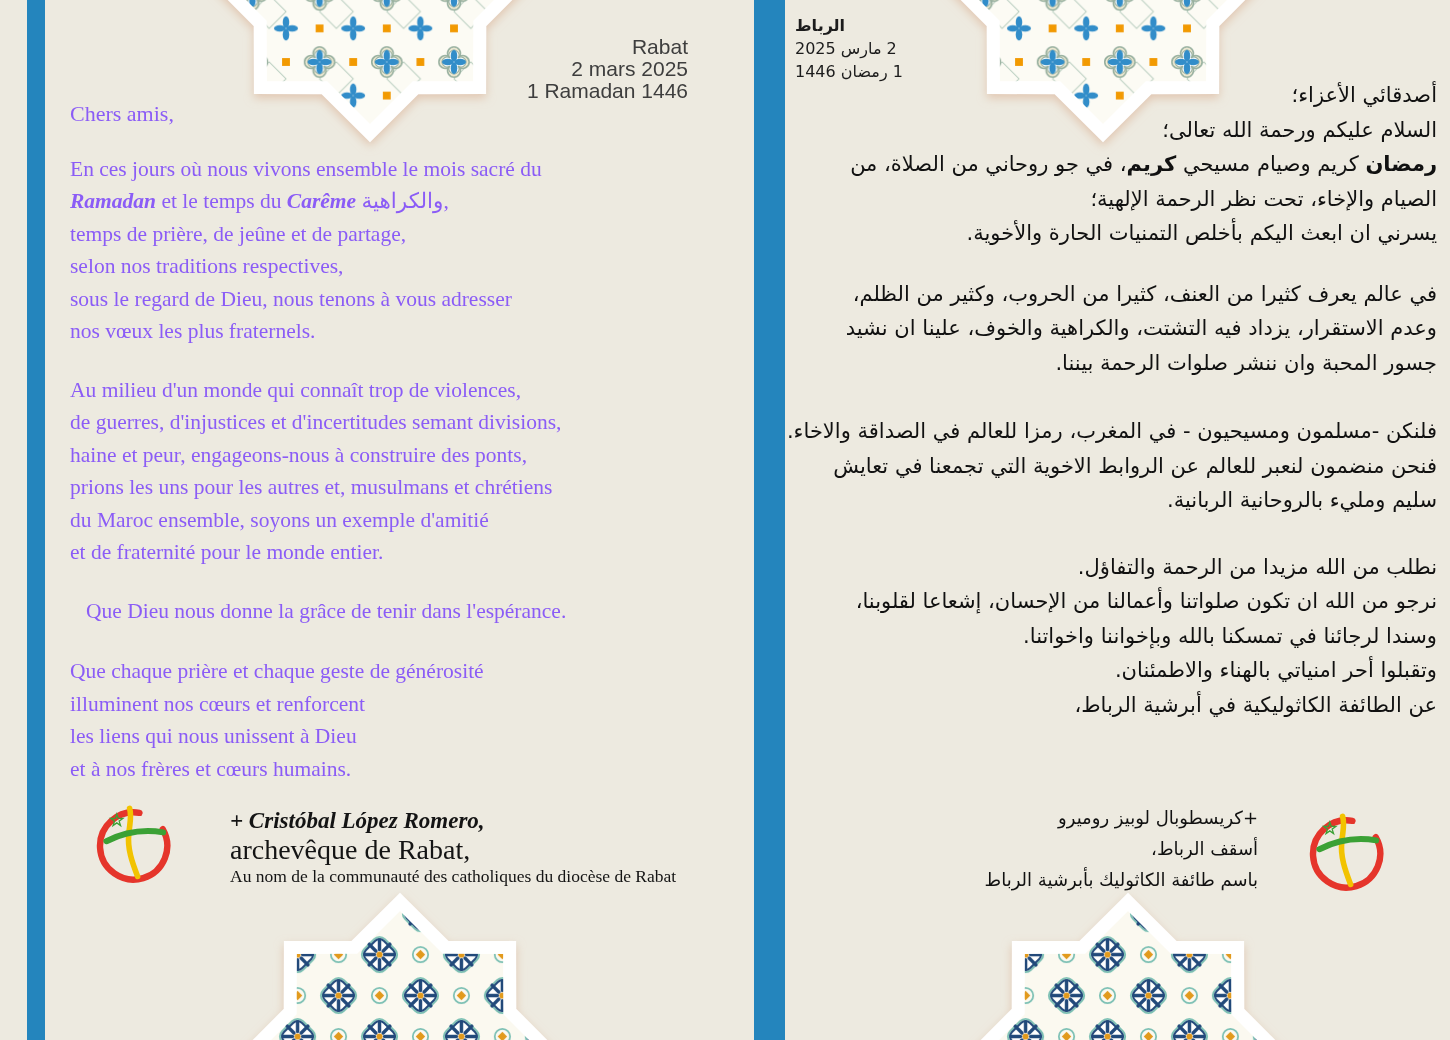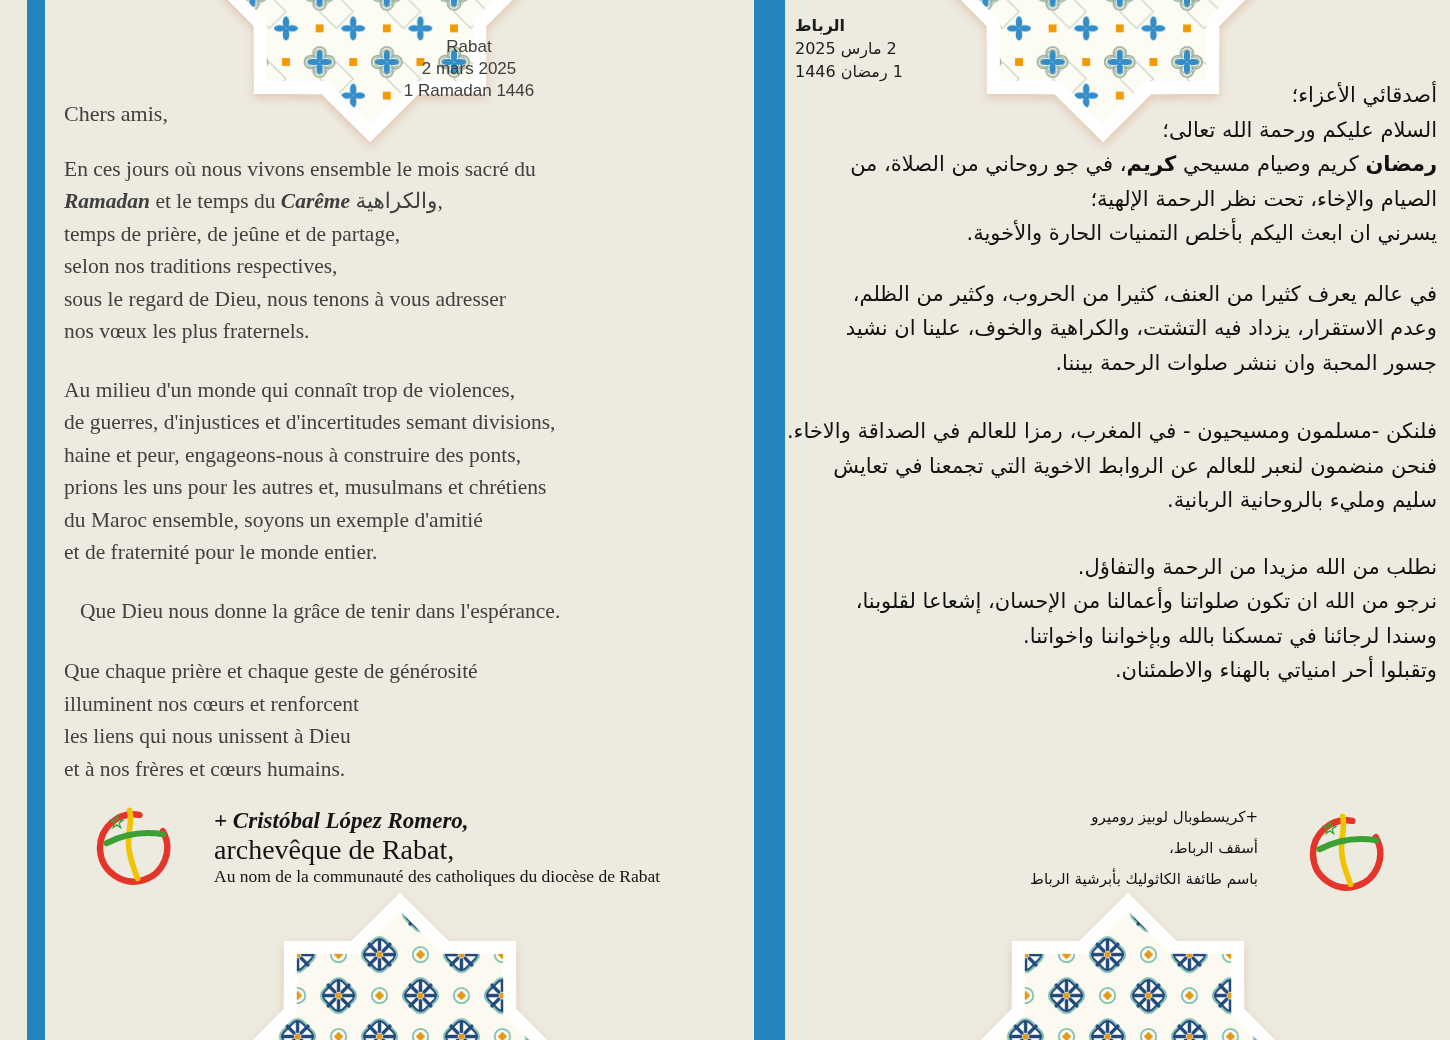--- a/index.html
+++ b/index.html
@@ -10,35 +10,35 @@
   }
   .stripe { position:absolute; top:0; bottom:0; background:#2485BD; z-index:1; }
   #stripe-left { left:27px; width:18px; }
   #stripe-mid  { left:754px; width:31px; }
 
   #ornaments { position:absolute; left:0; top:0; z-index:0; pointer-events:none; }
 
   
   .f-date {
     position:absolute; top:36px; left:250px; width:438px; z-index:2;
-    text-align:center; font-family:"Liberation Sans", sans-serif;
-    font-size:17px; line-height:22px; color:#3E3E3E;
+    text-align:right; font-family:"Liberation Sans", sans-serif;
+    font-size:21px; line-height:22px; color:#3E3E3E;
   }
   .f-body {
-    position:absolute; left:64px; top:98px; width:665px; z-index:2;
-    font-size:21.5px; line-height:32.5px; color:#404040;
+    position:absolute; left:70px; top:98px; width:665px; z-index:2;
+    font-size:21.5px; line-height:32.5px; color:#8b5cf6;
   }
   .f-body div { white-space:nowrap; }
   .f-salutation { font-size:22px; margin-bottom:22px; }
   .para1 { margin-bottom:26px; }
   .para2 { margin-bottom:26px; }
   .para3 { margin-bottom:28px;margin-left:16px; }
   .bi { font-weight:bold; font-style:italic; }
 
-  .f-sig { position:absolute; left:92px; top:798px; z-index:2; display:flex; gap:42px; align-items:flex-end; }
+  .f-sig { position:absolute; left:92px; top:798px; z-index:2; display:flex; gap:58px; align-items:flex-start; }
   .logo { width:80px; height:88px; }
   .f-sig-text { padding-top:8px; color:#141414; }
   .sig-name { font-size:23px; font-weight:bold; font-style:italic; line-height:30px; }
   .sig-role { font-size:28px; line-height:28px; }
   .sig-onbehalf { font-size:17.5px; line-height:24px; }
 
   
   .a-date {
     position:absolute; left:795px; top:14px; width:180px; z-index:2;
     direction:rtl; text-align:left;
@@ -55,21 +55,21 @@
   .a-body div { white-space:nowrap; }
   .apara1 { margin-bottom:26px; }
   .apara2 { margin-bottom:34px; }
   .apara3 { margin-bottom:32px; }
   .ab { font-weight:bold; }
 
   .a-sig {
     position:absolute; left:792px; top:802px; width:466px; z-index:2;
     direction:rtl; text-align:right;
     font-family:"DejaVu Sans", sans-serif;
-    font-size:15px; line-height:31px; color:#111111;
+    font-size:18px; line-height:31px; color:#111111;
   }
   .a-sig div { white-space:nowrap; }
   .a-logo { position:absolute; left:1305px; top:806px; z-index:2; }
 </style>
 </head>
 <body>
 
 <svg id="ornaments" width="1450" height="1040" viewBox="0 0 1450 1040" aria-hidden="true">
   <defs>
     <filter id="starShadow" x="-20%" y="-20%" width="140%" height="140%">
@@ -214,20 +214,21 @@
     <div class="apara3">
       <div>فلنكن -مسلمون ومسيحيون - في المغرب، رمزا للعالم في الصداقة والاخاء.</div>
       <div>فنحن منضمون لنعبر للعالم عن الروابط الاخوية التي تجمعنا في تعايش</div>
       <div>سليم ومليء بالروحانية الربانية.</div>
     </div>
     <div>
       <div>نطلب من الله مزيدا من الرحمة والتفاؤل.</div>
       <div>نرجو من الله ان تكون صلواتنا وأعمالنا من الإحسان، إشعاعا لقلوبنا،</div>
       <div>وسندا لرجائنا في تمسكنا بالله وبإخواننا واخواتنا.</div>
       <div>وتقبلوا أحر امنياتي بالهناء والاطمئنان.</div>
+      <div>عن الطائفة الكاثوليكية في أبرشية الرباط،</div>
     </div>
   </div>
 
   <div class="a-sig">
     <div>+كريسطوبال لوبيز روميرو</div>
     <div>أسقف الرباط،</div>
     <div>باسم طائفة الكاثوليك بأبرشية الرباط</div>
   </div>
 
   <svg class="a-logo logo" viewBox="0 0 100 100" aria-hidden="true">

